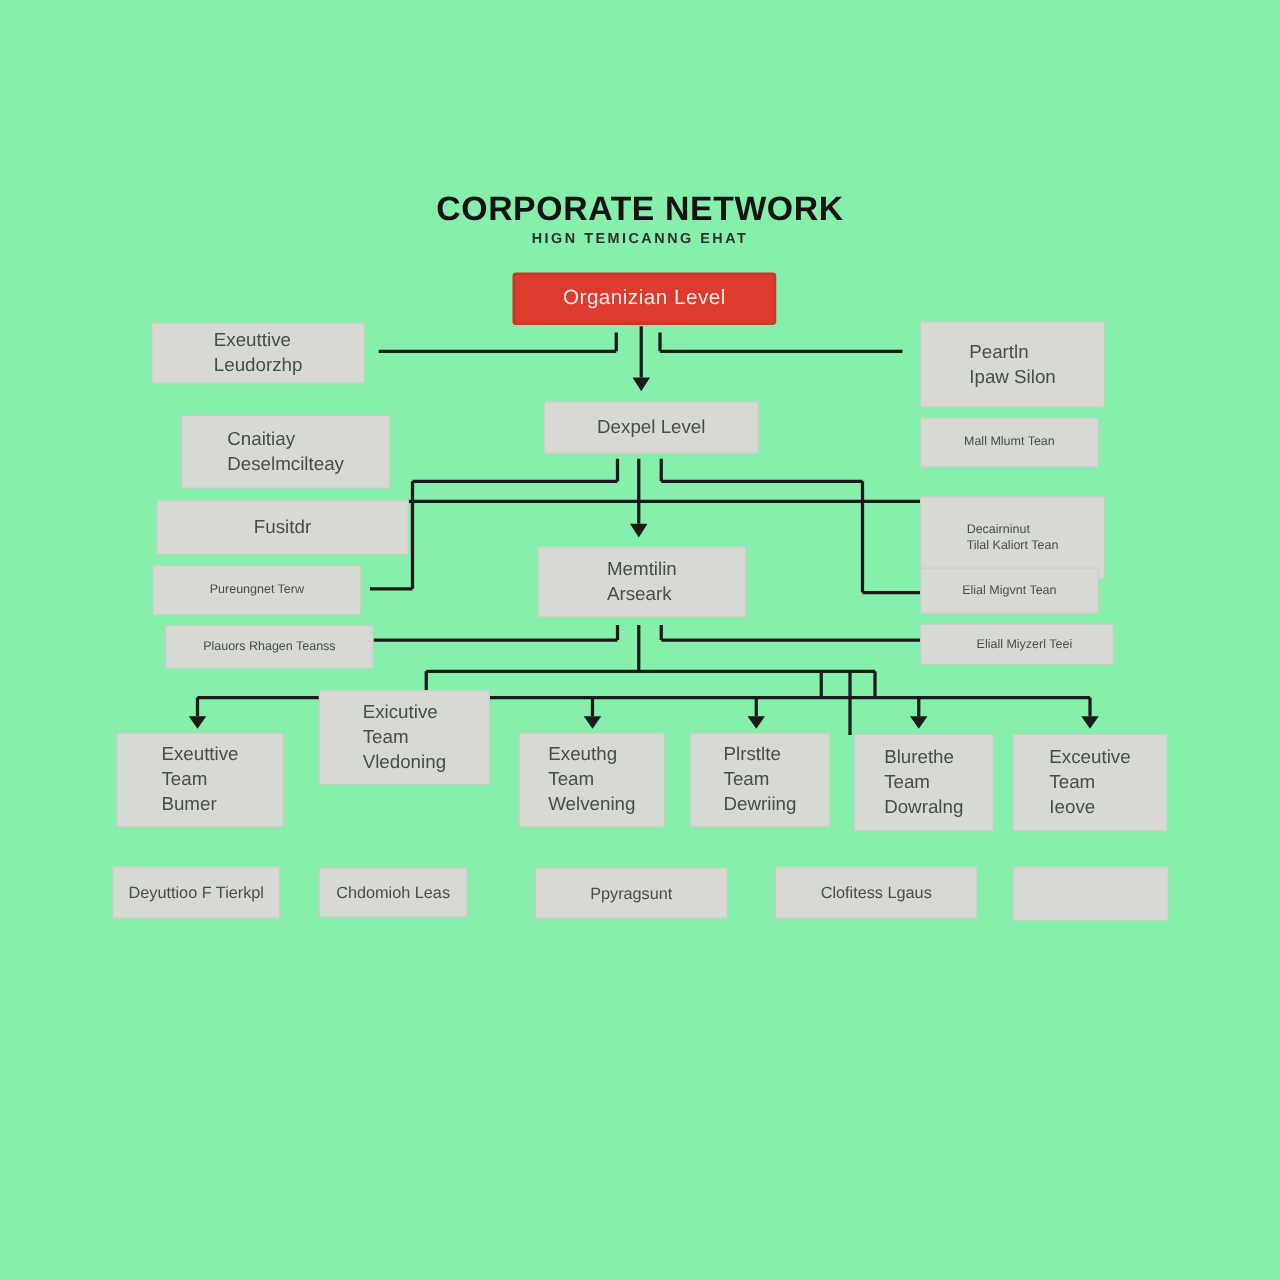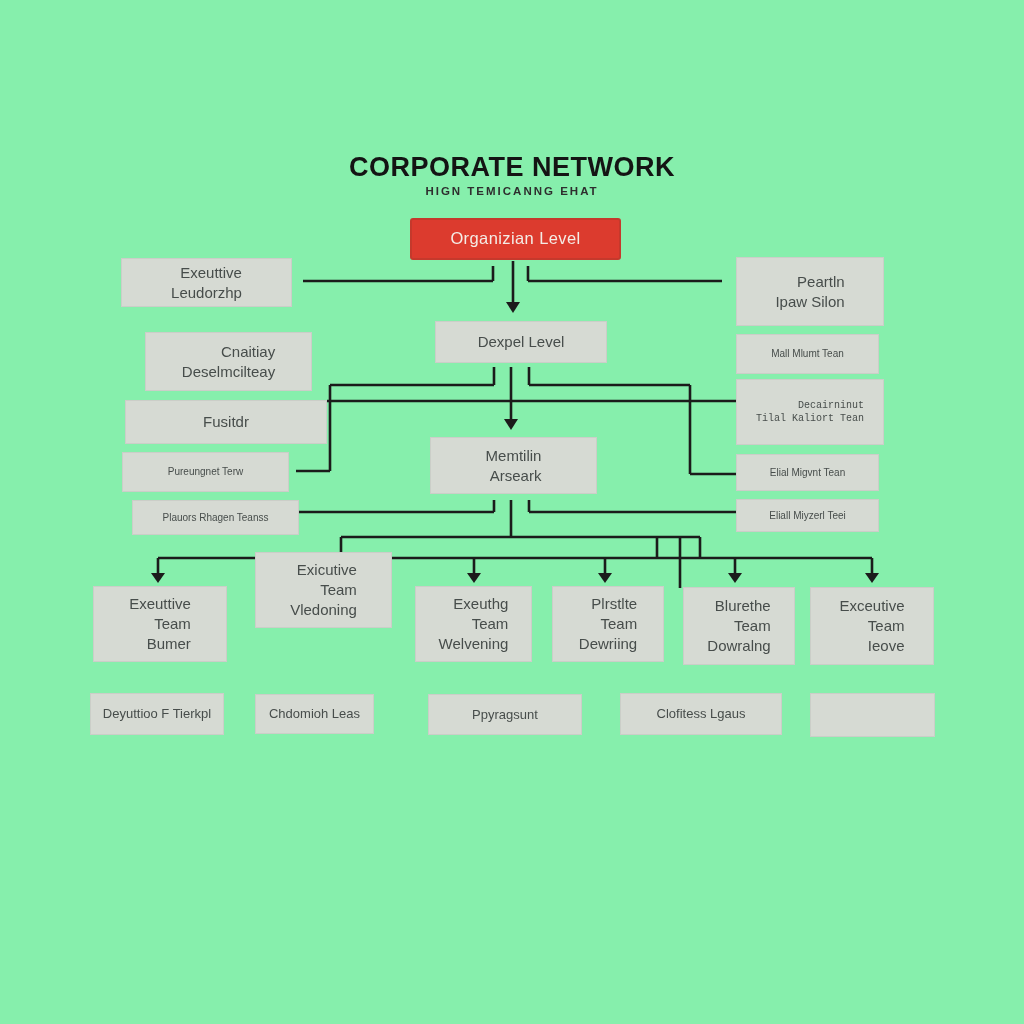--- a/index.html
+++ b/index.html
@@ -12,21 +12,21 @@
     position:absolute;left:0;right:0;top:152px;text-align:center;
     font-size:27px;font-weight:700;letter-spacing:0.5px;color:#141414;
   }
   .subtitle{
     position:absolute;left:0;right:0;top:185px;text-align:center;
     font-size:11.5px;font-weight:600;letter-spacing:2px;color:#2e2e2e;
   }
   .node{
     position:absolute;display:flex;align-items:center;justify-content:center;
     background:#d6dad3;border:1px solid rgba(0,0,0,0.05);
-    color:#474d4b;font-size:15px;line-height:1.32;text-align:right;
+    color:#474d4b;font-size:15px;line-height:1.32;text-align:left;
     white-space:pre-line;
   }
   .node.root{
     background:#dc3b2e;border:2px solid #c5392c;border-radius:3px;
     color:#f4ece6;font-size:16.5px;letter-spacing:0.4px;
   }
   .node.small{font-size:10px;}
   .node.tiny{font-size:13px;color:#50565
 4;}
   svg.wires{position:absolute;left:0;top:0;pointer-events:none;}
@@ -87,24 +87,24 @@
 Leudorzhp</div>
   <div class="node" style="left:145px;top:332px;width:165px;height:57px;">Cnaitiay
 Deselmcilteay</div>
   <div class="node" style="left:125px;top:400px;width:200px;height:42px;">Fusitdr</div>
   <div class="node small" style="left:122px;top:452px;width:165px;height:38px;">Pureungnet Terw</div>
   <div class="node small" style="left:132px;top:500px;width:165px;height:33px;">Plauors Rhagen Teanss</div>
 
   <div class="node" style="left:736px;top:257px;width:146px;height:67px;">Peartln
 Ipaw Silon</div>
   <div class="node small" style="left:736px;top:334px;width:141px;height:38px;">Mall Mlumt Tean</div>
-  <div class="node small" style="left:736px;top:379px;width:146px;height:64px;font-family:Liberation Mono, monospace;">Decairninut
+  <div class="node small" style="left:736px;top:397px;width:146px;height:64px;">Decairninut
 Tilal Kaliort Tean</div>
   <div class="node small" style="left:736px;top:454px;width:141px;height:35px;">Elial Migvnt Tean</div>
-  <div class="node small" style="left:736px;top:499px;width:141px;height:31px;">Eliall Miyzerl Teei</div>
+  <div class="node small" style="left:736px;top:499px;width:141px;height:31px;padding-left:12px;">Eliall Miyzerl Teei</div>
 
   <div class="node" style="left:93px;top:586px;width:132px;height:74px;">Exeuttive
 Team
 Bumer</div>
   <div class="node" style="left:255px;top:552px;width:135px;height:74px;">Exicutive
 Team
 Vledoning</div>
   <div class="node" style="left:415px;top:586px;width:115px;height:74px;">Exeuthg
 Team
 Welvening</div>

